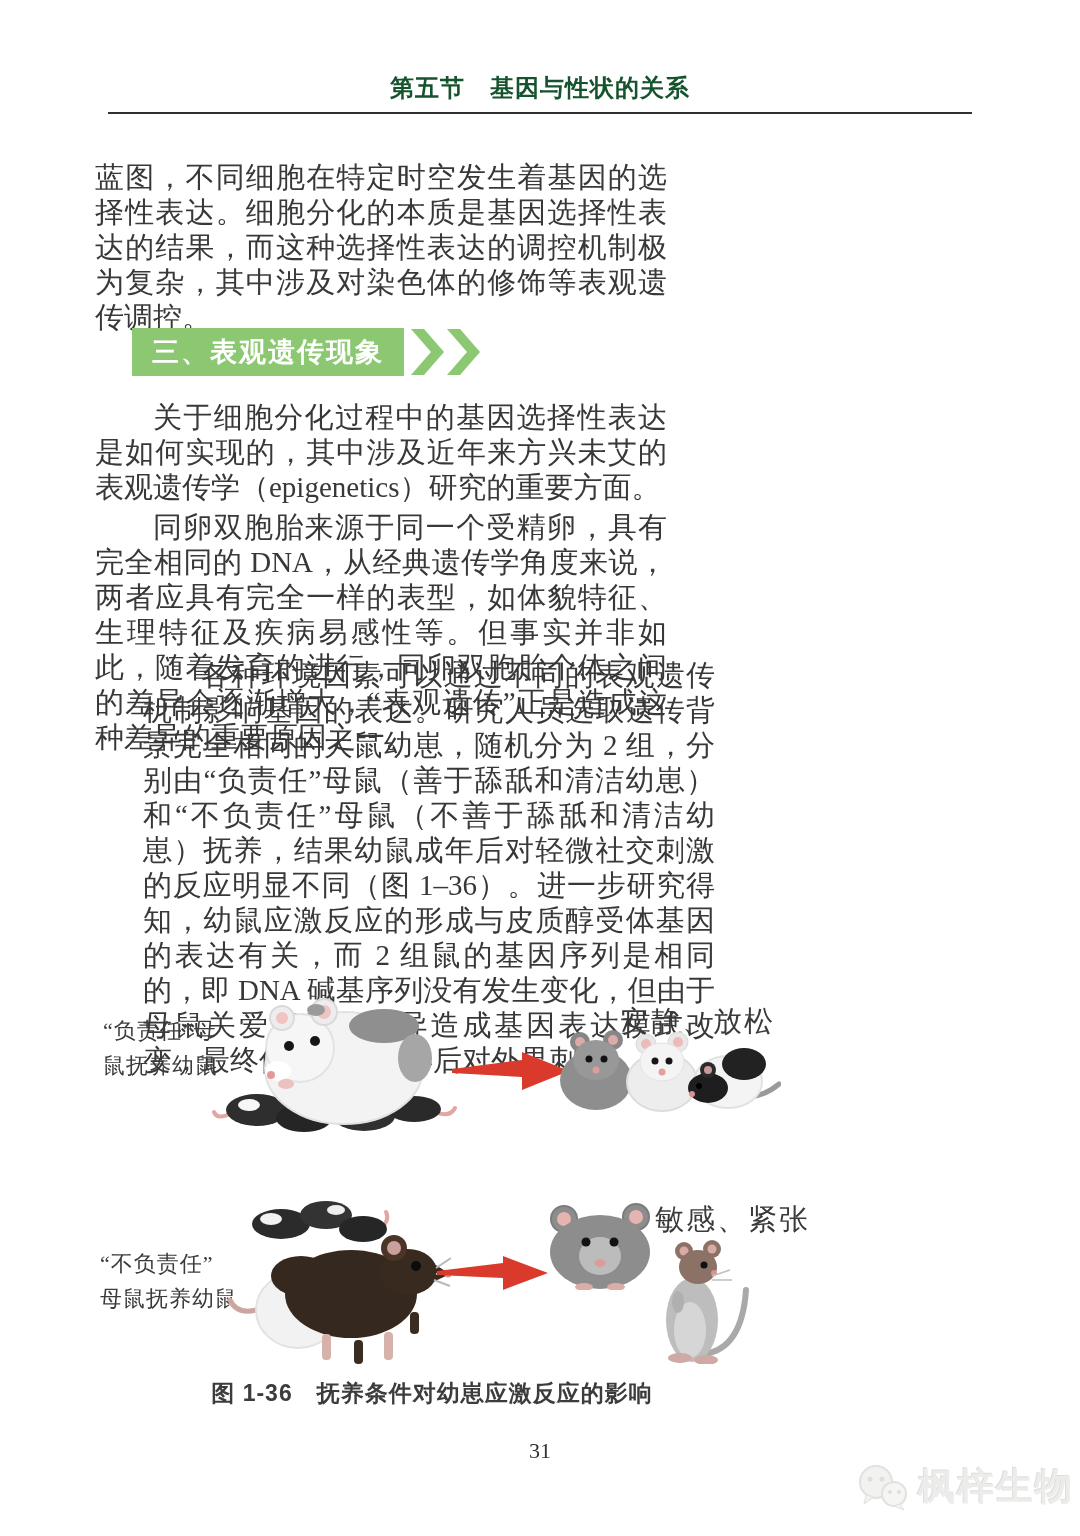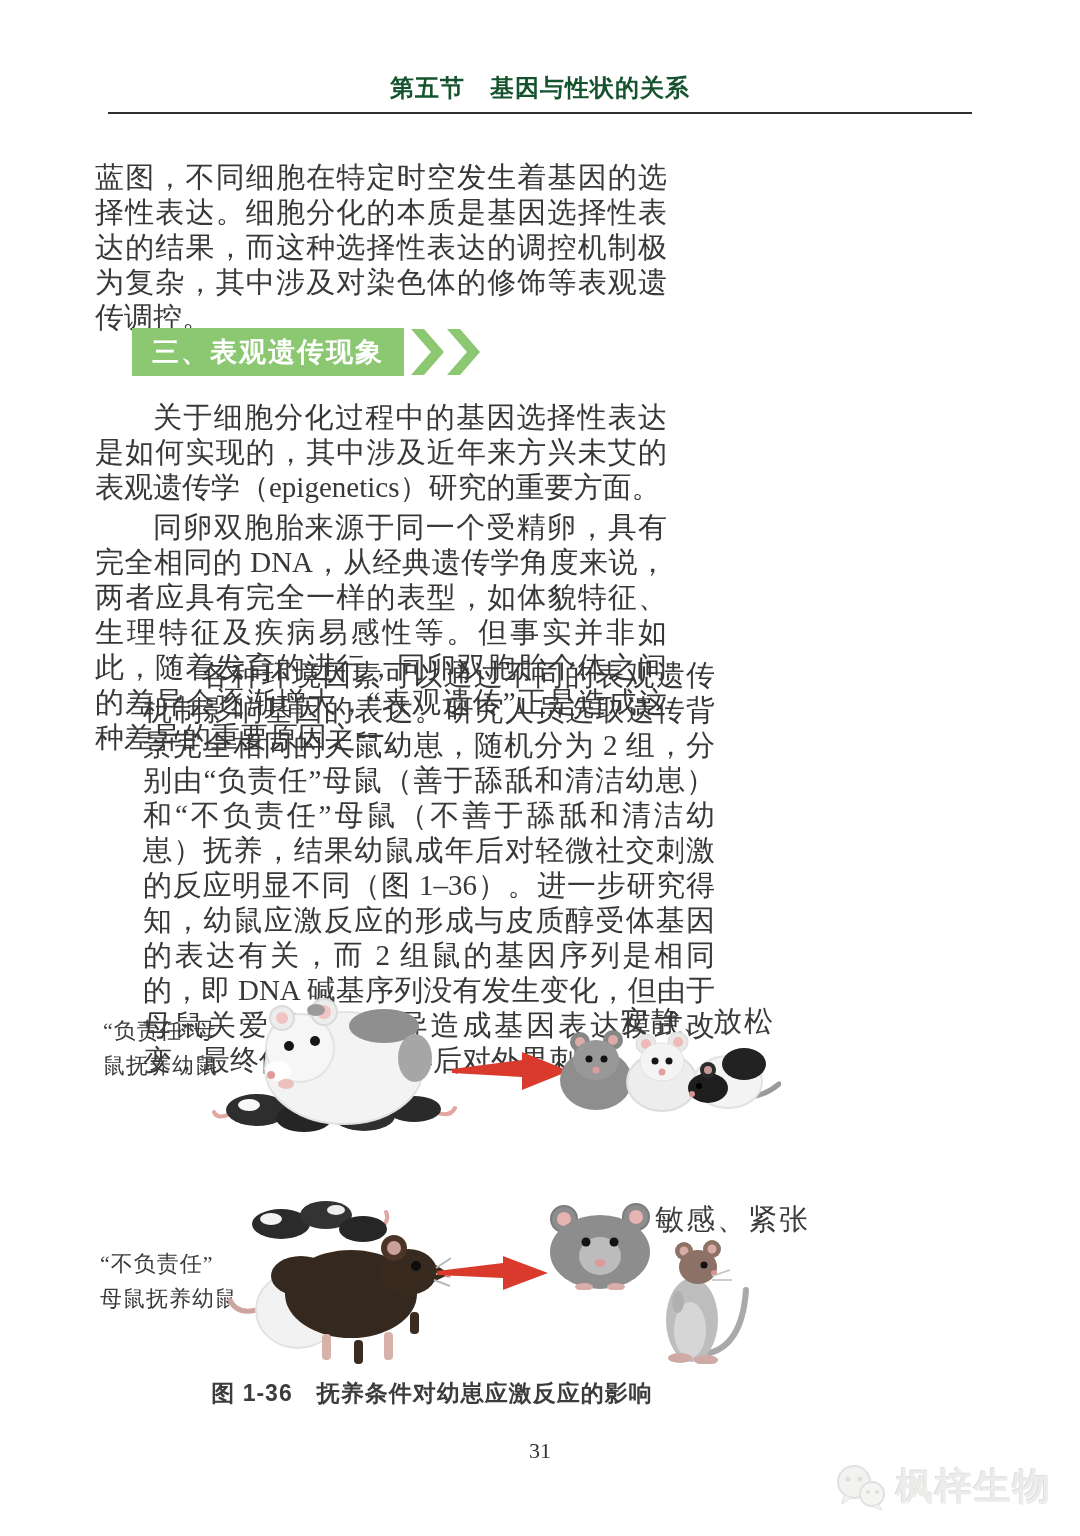--- a/index.html
+++ b/index.html
@@ -74,21 +74,21 @@
     position:absolute;top:1378px;left:0;width:864px;text-align:center;
     font-family:"Liberation Sans",sans-serif;font-weight:bold;
     font-size:23px;color:#3c3c3c;letter-spacing:1px;
   }
   .page-number{
     position:absolute;top:1438px;left:0;width:1080px;text-align:center;
     font-size:22px;color:#333;
   }
   
   .watermark{
-    position:absolute;right:28px;top:1462px;
+    position:absolute;right:6px;top:1462px;
     display:flex;align-items:center;
   }
   .watermark .wm-text{
     font-family:"Liberation Sans",sans-serif;font-weight:bold;
     font-size:37px;letter-spacing:2px;
     color:var(--wm,#ececea);
     text-shadow:-1px -1px 0 #dedede, 1px 1px 1px #ffffff;
     margin-left:8px;
   }
 </style>

